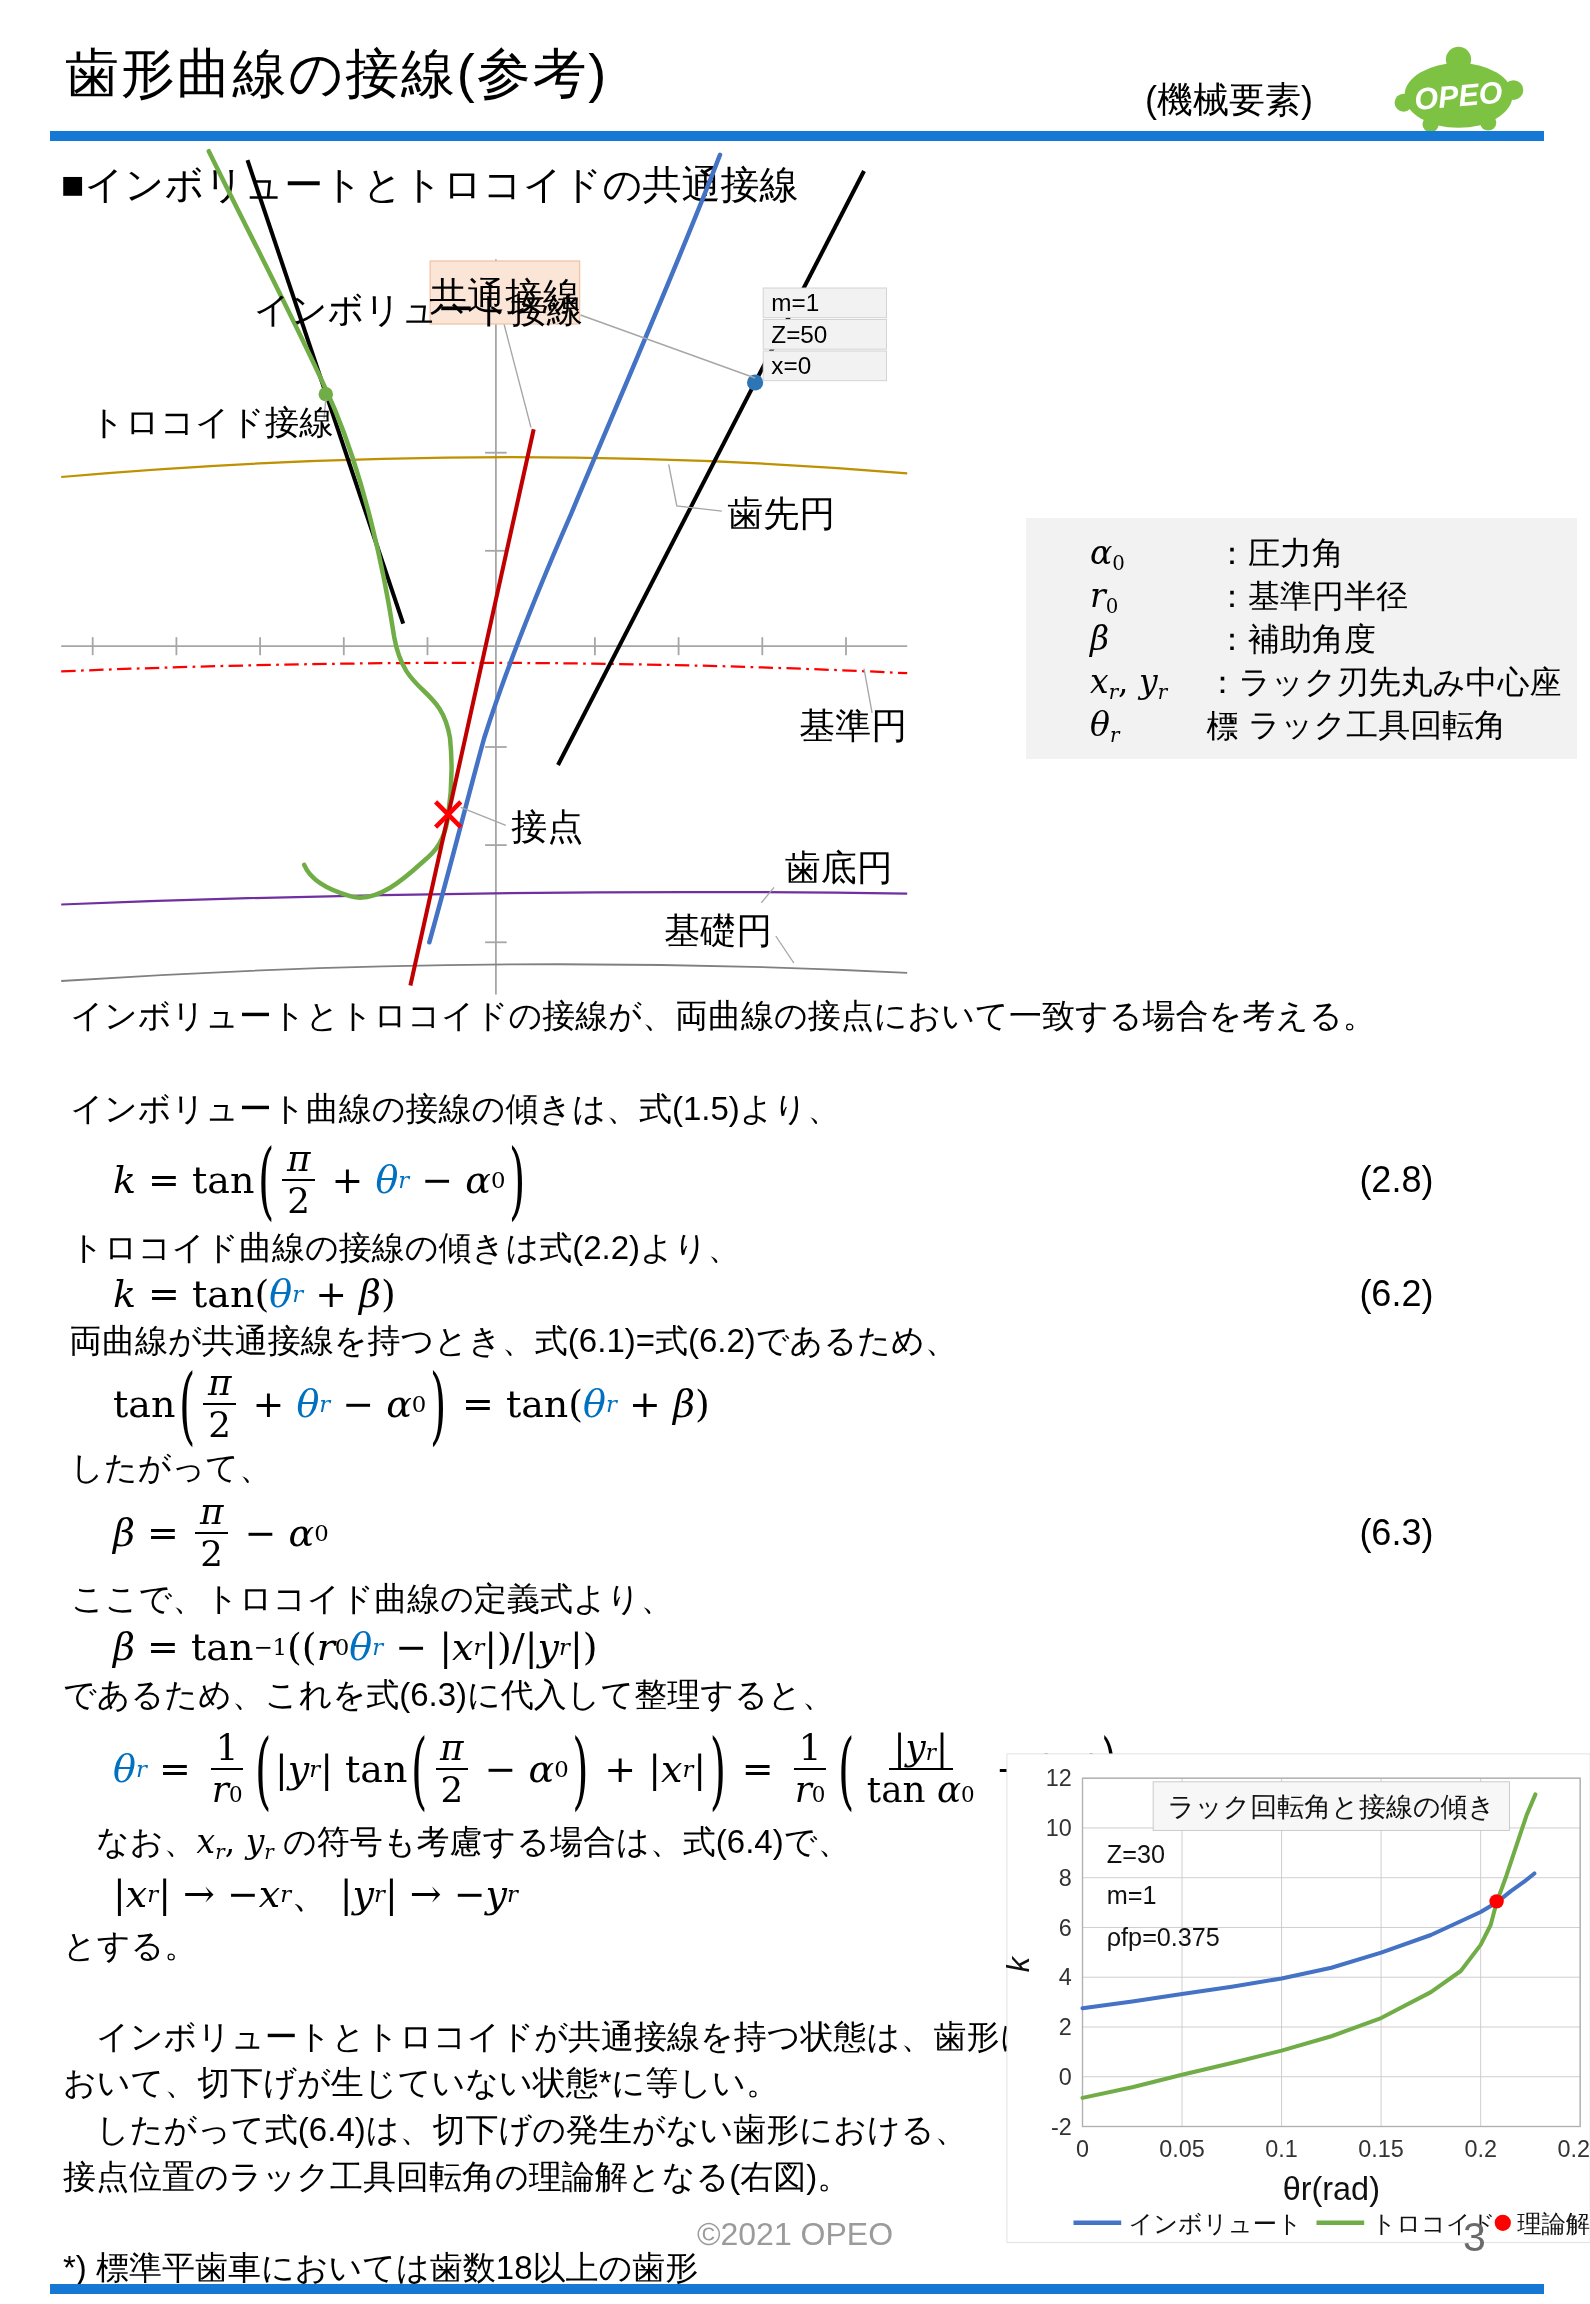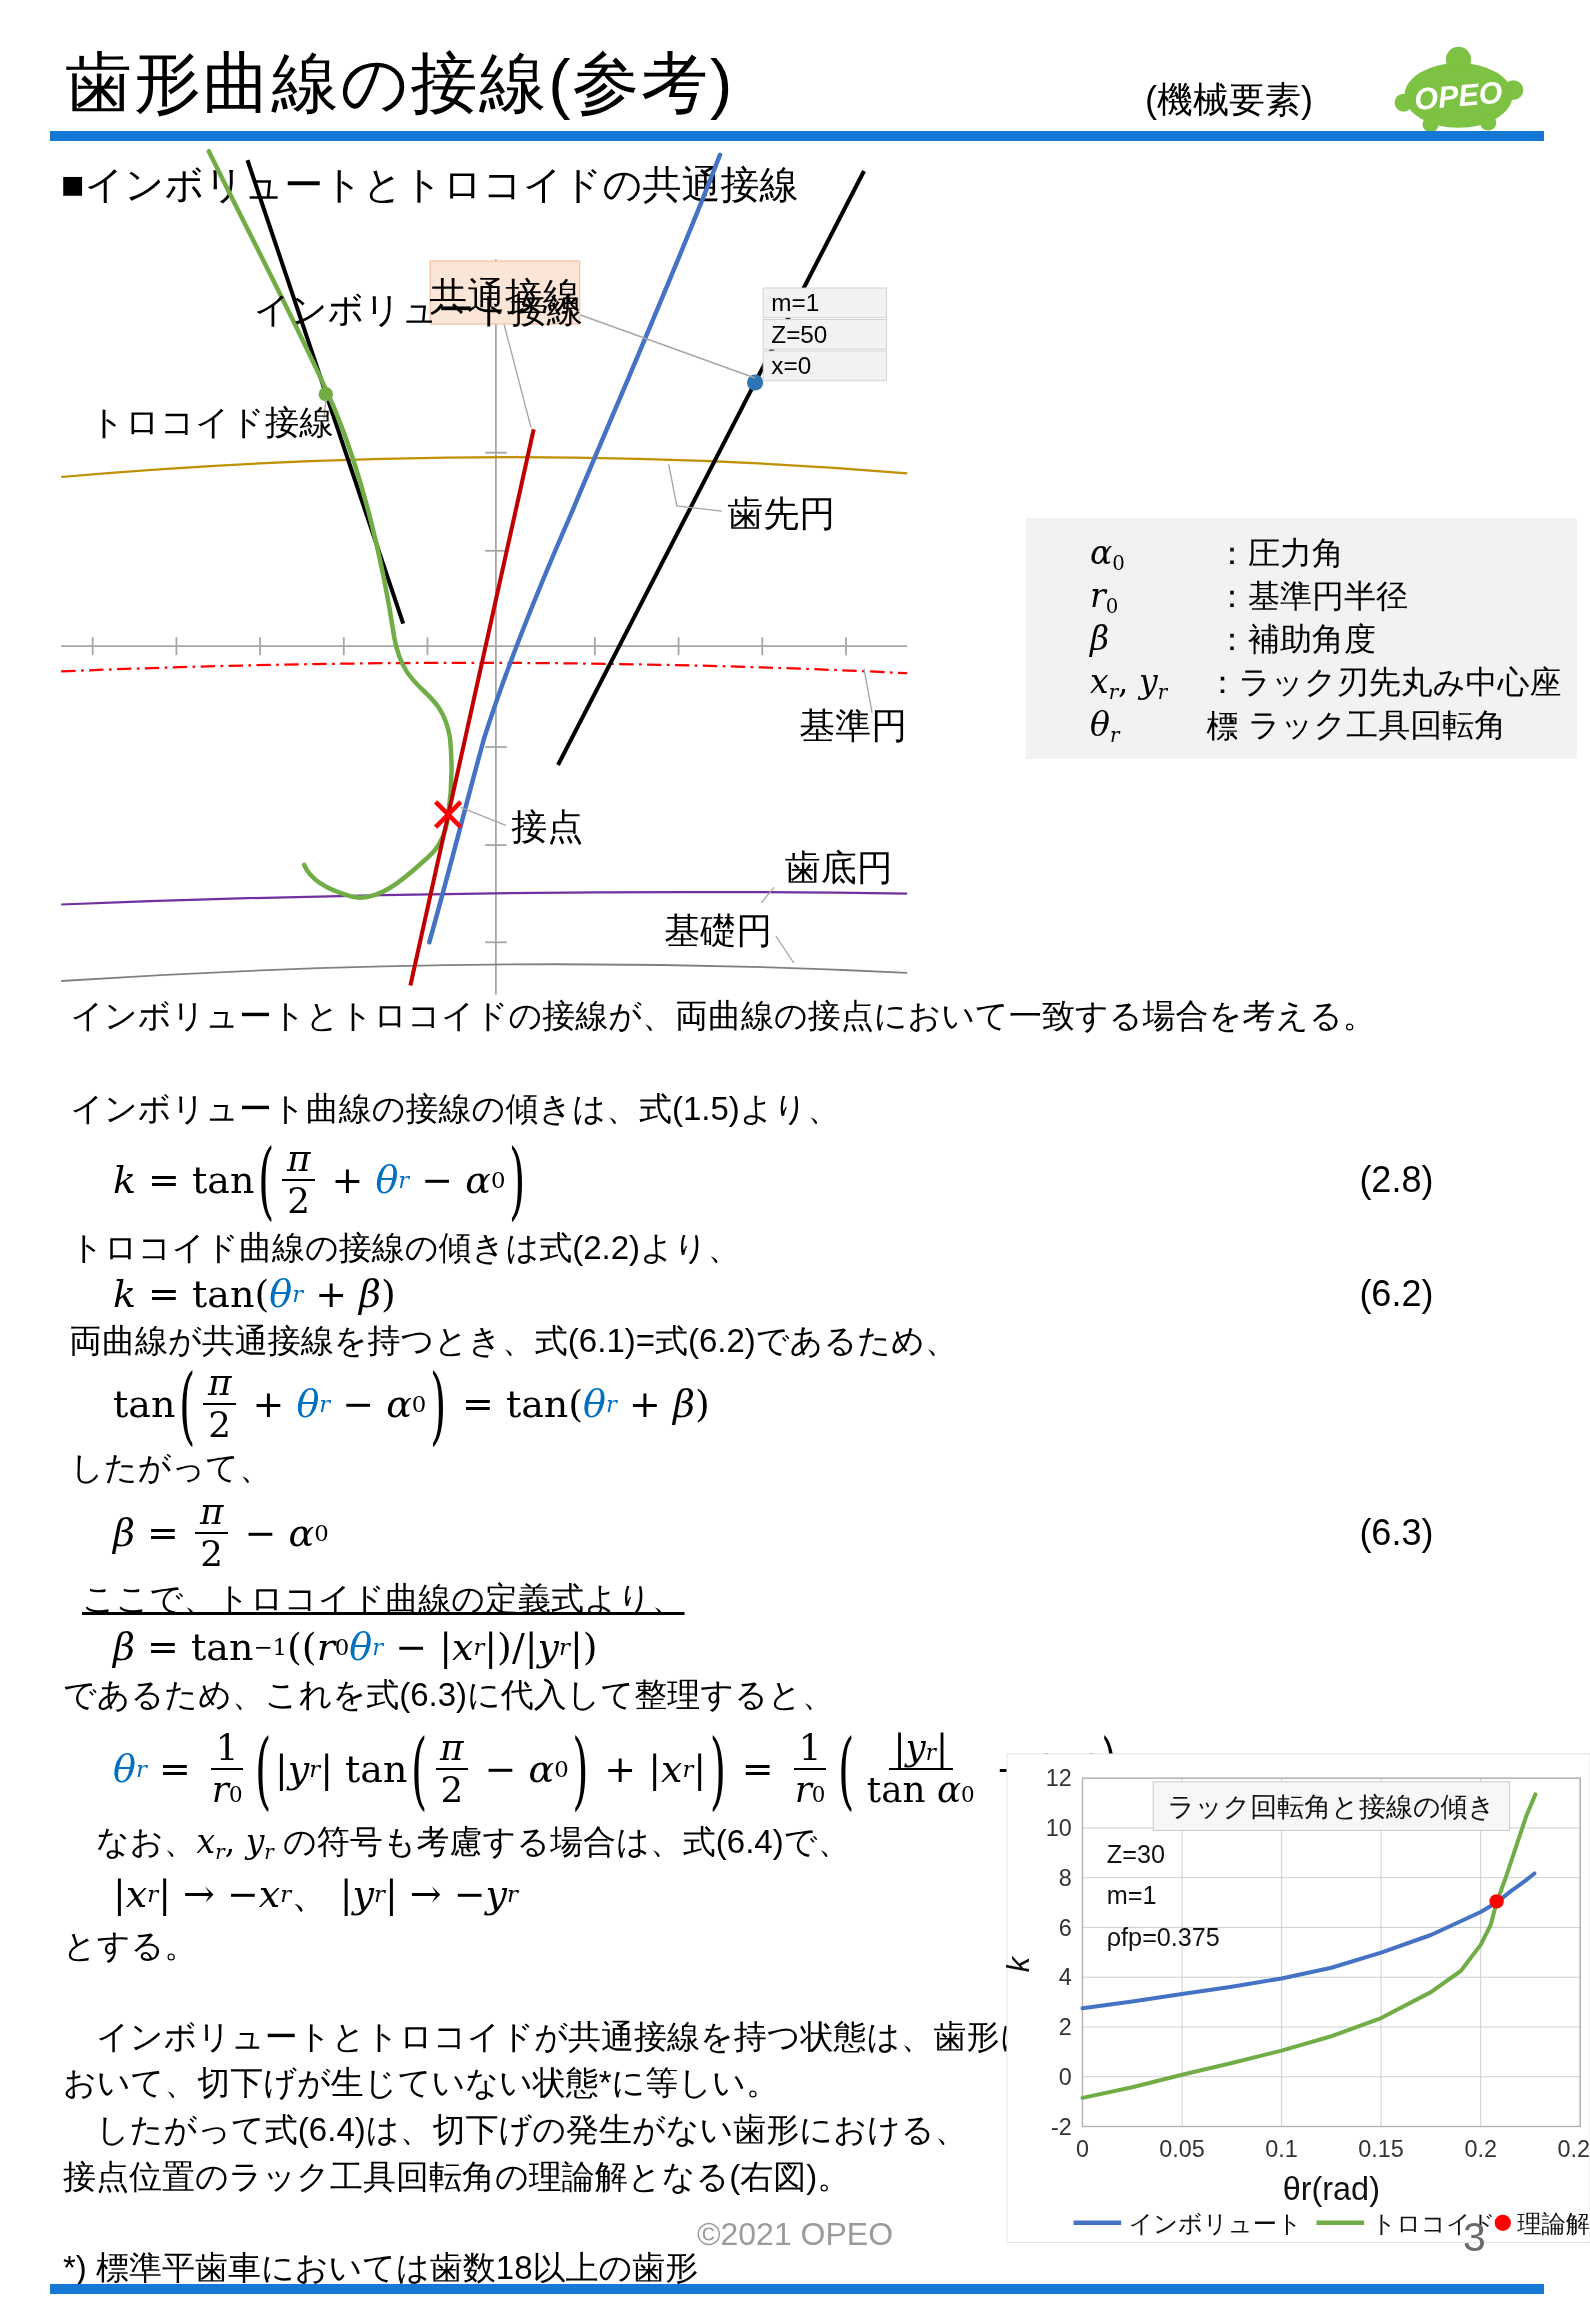--- a/index.html
+++ b/index.html
@@ -1,19 +1,19 @@
 <!DOCTYPE html>
 <html style="font-size:14.4px"><head>
 <meta charset="utf-8">
 <style>
   html,body{margin:0;padding:0;background:#e8e8e8;}
   #canvas{position:relative;width:1590px;height:2304px;background:#ffffff;overflow:hidden;
           font-family:"Liberation Sans","DejaVu Sans",sans-serif;color:#000;}
   
-  .page-title{position:absolute;left:65px;top:38px;font-size:67px;font-weight:500;letter-spacing:1.8px;}
+  .page-title{position:absolute;left:65px;top:38px;font-size:54px;font-weight:500;letter-spacing:1.8px;}
   .page-tag{position:absolute;left:1145px;top:76px;font-size:36px;}
   .bar{position:absolute;background:#1478D4;}
   .section-head{position:absolute;left:61px;top:158px;font-size:39px;font-weight:500;}
   
   svg text{font-family:"Liberation Sans","DejaVu Sans",sans-serif;}
   
   .plegend{position:absolute;left:1026px;top:518px;width:551px;height:241px;background:#f2f2f2;
            box-sizing:border-box;padding:14.4px 12.6px 0 16px;}
   .prow{display:flex;align-items:baseline;height:43px;}
   .prow .sym{width:126px;font-size:33px;font-family:"DejaVu Serif",serif;margin-left:48px;}
@@ -177,21 +177,21 @@
     </div>
     <div class="tline" style="margin-left:6px;">両曲線が共通接線を持つとき、式(6.1)=式(6.2)であるため、</div>
     <div class="eqrow" style="height:86px;">
       <span class="eq"><span class="tk-r">tan</span><span class="tk-p">(</span><span class="fr"><span class="ft"><span class="tk-i">π</span></span><span class="fb"><span class="tk-r">2</span></span></span><span class="tk-r"> + </span><span class="tk-b">θ</span><span class="tk-sib">r</span><span class="tk-r"> − </span><span class="tk-i">α</span><span class="tk-s">0</span><span class="tk-p">)</span><span class="tk-r"> = </span><span class="tk-r">tan(</span><span class="tk-b">θ</span><span class="tk-sib">r</span><span class="tk-r"> + </span><span class="tk-i">β</span><span class="tk-r">)</span></span>
     </div>
     <div class="tline" style="margin-left:7.2px;">したがって、</div>
     <div class="eqrow" style="height:90px;">
       <span class="eq"><span class="tk-i">β</span><span class="tk-r"> = </span><span class="fr"><span class="ft"><span class="tk-i">π</span></span><span class="fb"><span class="tk-r">2</span></span></span><span class="tk-r"> − </span><span class="tk-i">α</span><span class="tk-s">0</span></span>
       <span class="eqnum">(6.3)</span>
     </div>
-    <div class="tline" style="margin-left:19px;text-decoration:underline;">ここで、トロコイド曲線の定義式より、</div>
+    <div class="tline" style="margin-left:8px;">ここで、トロコイド曲線の定義式より、</div>
     <div class="eqrow" style="height:54px;">
       <span class="eq"><span class="tk-i">β</span><span class="tk-r"> = </span><span class="tk-r">tan</span><span class="tk-sup">−1</span><span class="tk-r">((</span><span class="tk-i">r</span><span class="tk-s">0</span><span class="tk-b">θ</span><span class="tk-sib">r</span><span class="tk-r"> − </span><span class="tk-r">|</span><span class="tk-i">x</span><span class="tk-si">r</span><span class="tk-r">|</span><span class="tk-r">)/</span><span class="tk-r">|</span><span class="tk-i">y</span><span class="tk-si">r</span><span class="tk-r">|</span><span class="tk-r">)</span></span>
     </div>
     <div class="tline">であるため、これを式(6.3)に代入して整理すると、</div>
     <div class="eqrow" style="margin-top:3.6px;height:101px;">
       <span class="eq"><span class="tk-b">θ</span><span class="tk-sib">r</span><span class="tk-r"> = </span><span class="fr"><span class="ft"><span class="tk-r">1</span></span><span class="fb"><span class="tk-i">r</span><span class="tk-s">0</span></span></span><span class="tk-p">(</span><span class="tk-r">|</span><span class="tk-i">y</span><span class="tk-si">r</span><span class="tk-r">| </span><span class="tk-r">tan</span><span class="tk-p">(</span><span class="fr"><span class="ft"><span class="tk-i">π</span></span><span class="fb"><span class="tk-r">2</span></span></span><span class="tk-r"> − </span><span class="tk-i">α</span><span class="tk-s">0</span><span class="tk-p">)</span><span class="tk-r"> + </span><span class="tk-r">|</span><span class="tk-i">x</span><span class="tk-si">r</span><span class="tk-r">|</span><span class="tk-p">)</span><span class="tk-r"> = </span><span class="fr"><span class="ft"><span class="tk-r">1</span></span><span class="fb"><span class="tk-i">r</span><span class="tk-s">0</span></span></span><span class="tk-p">(</span><span class="fr"><span class="ft"><span class="tk-r">|</span><span class="tk-i">y</span><span class="tk-si">r</span><span class="tk-r">|</span></span><span class="fb"><span class="tk-r">tan </span><span class="tk-i">α</span><span class="tk-s">0</span></span></span><span class="tk-r"> + </span><span class="tk-r">|</span><span class="tk-i">x</span><span class="tk-si">r</span><span class="tk-r">|</span><span class="tk-p">)</span></span>
       <span class="eqnum">(6.4)</span>
     </div>
     <div class="tline" style="margin-top:1.8px;"><span class="tk-j">　なお、</span><span class="tk-i">x</span><span class="tk-si">r</span><span class="tk-r">,  </span><span class="tk-i">y</span><span class="tk-si">r</span><span class="tk-j"> の符号も考慮する場合は、式(6.4)で、</span></div>
     <div class="eqrow" style="margin-top:3.6px;height:50px;">

